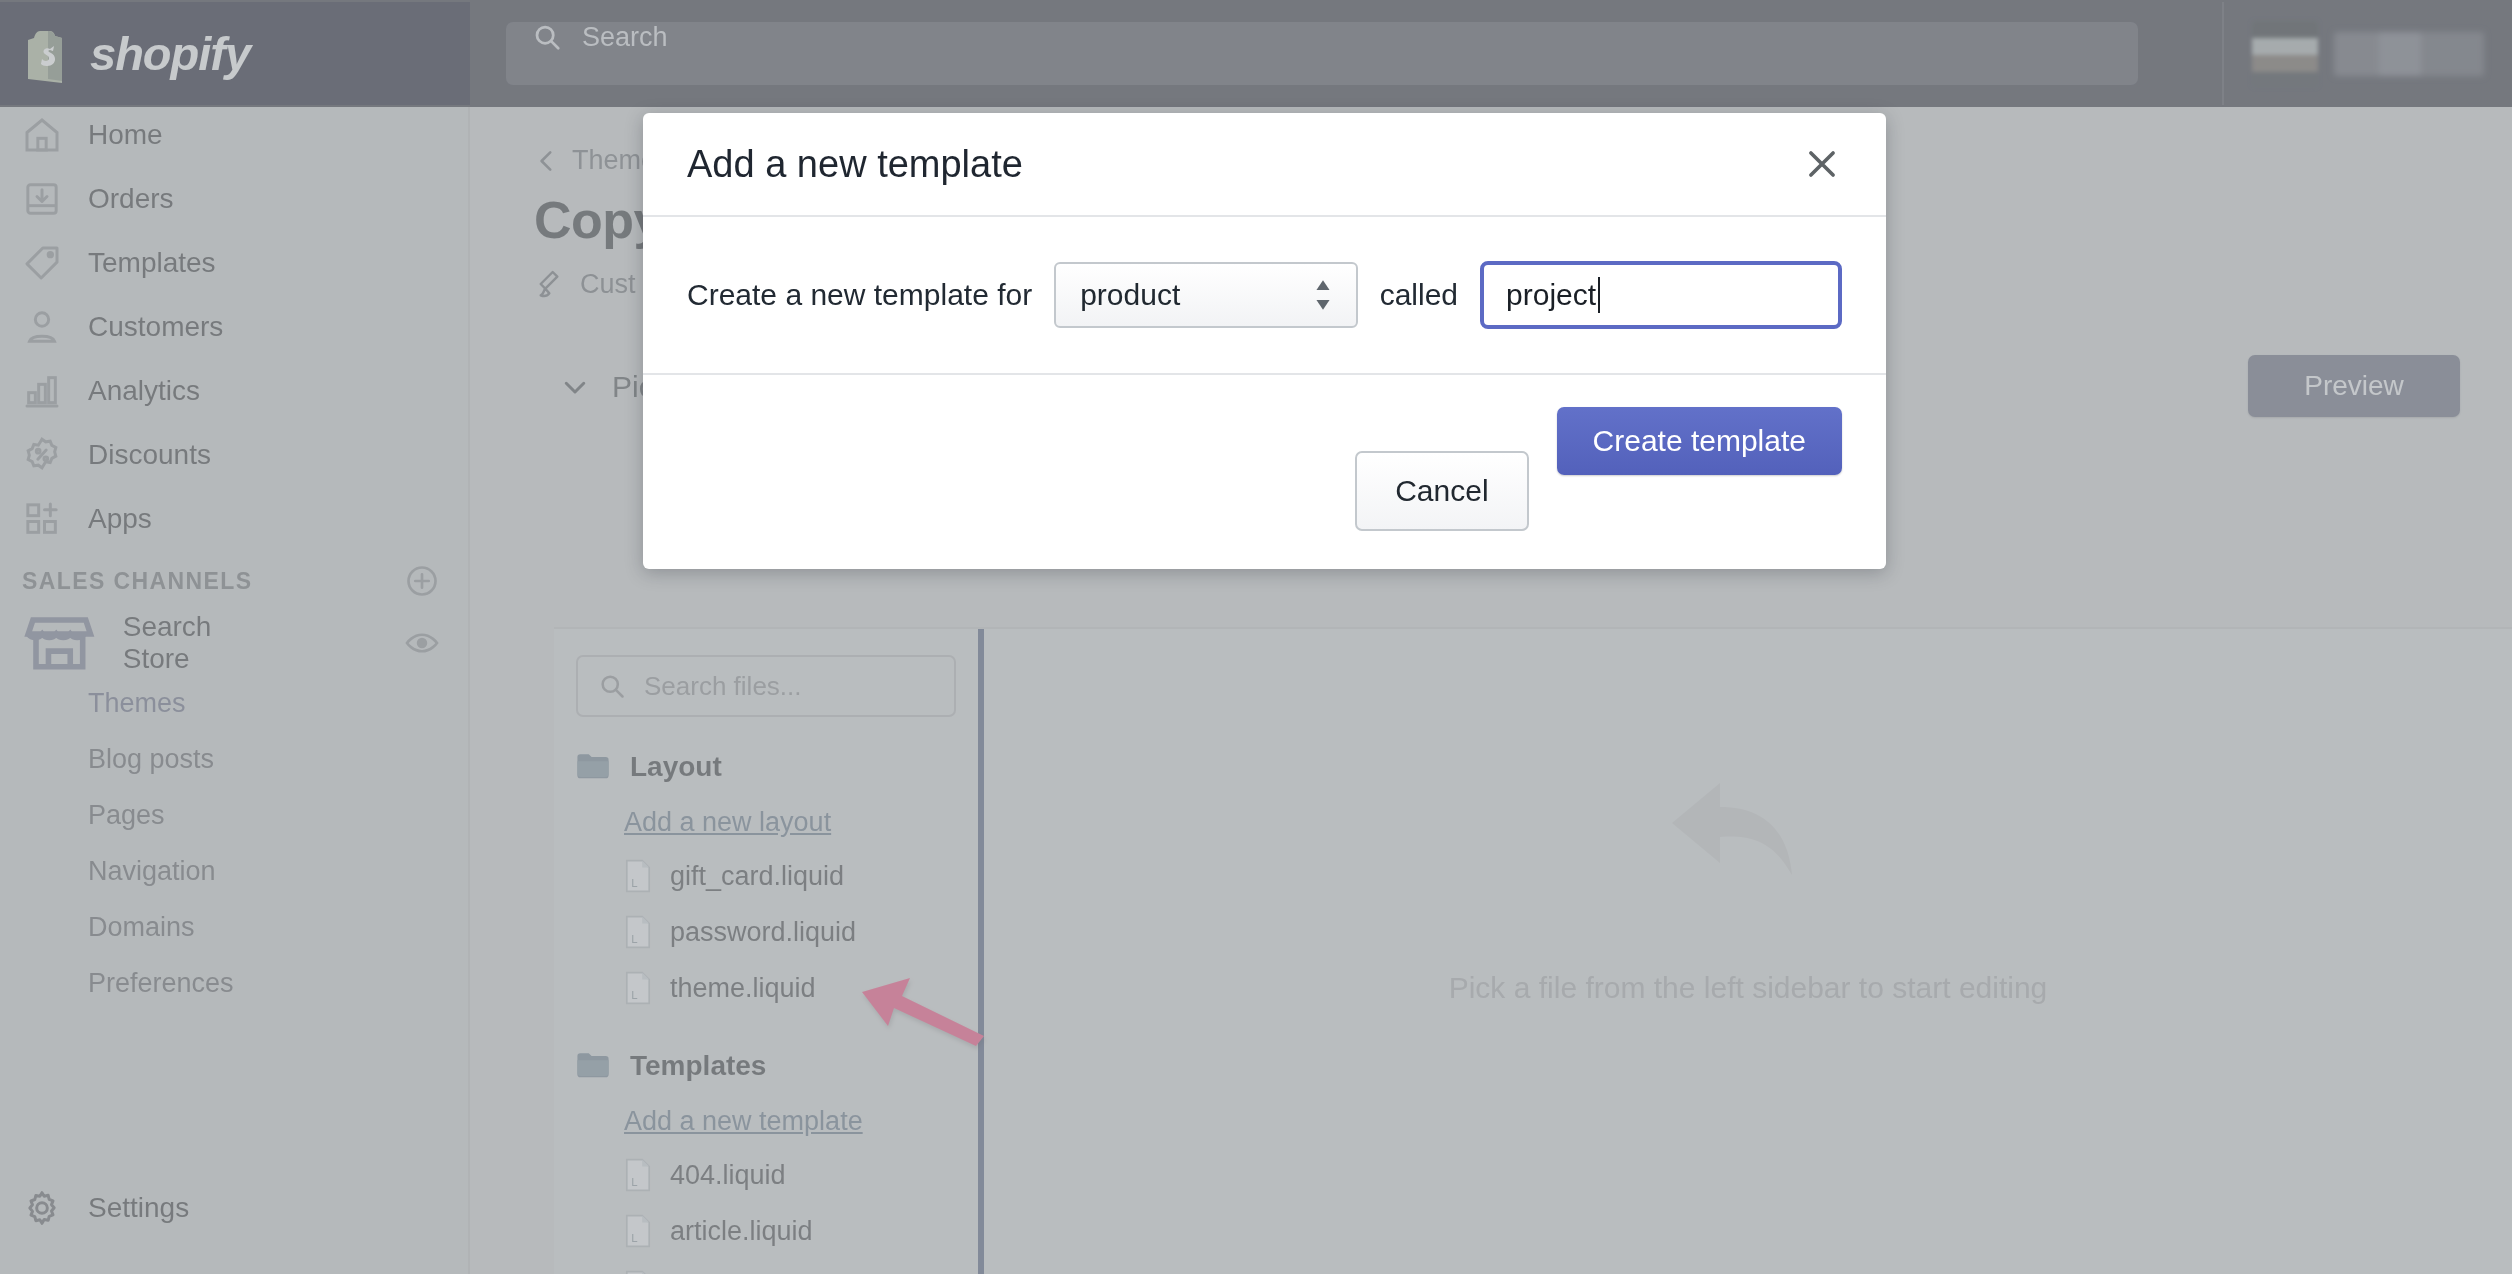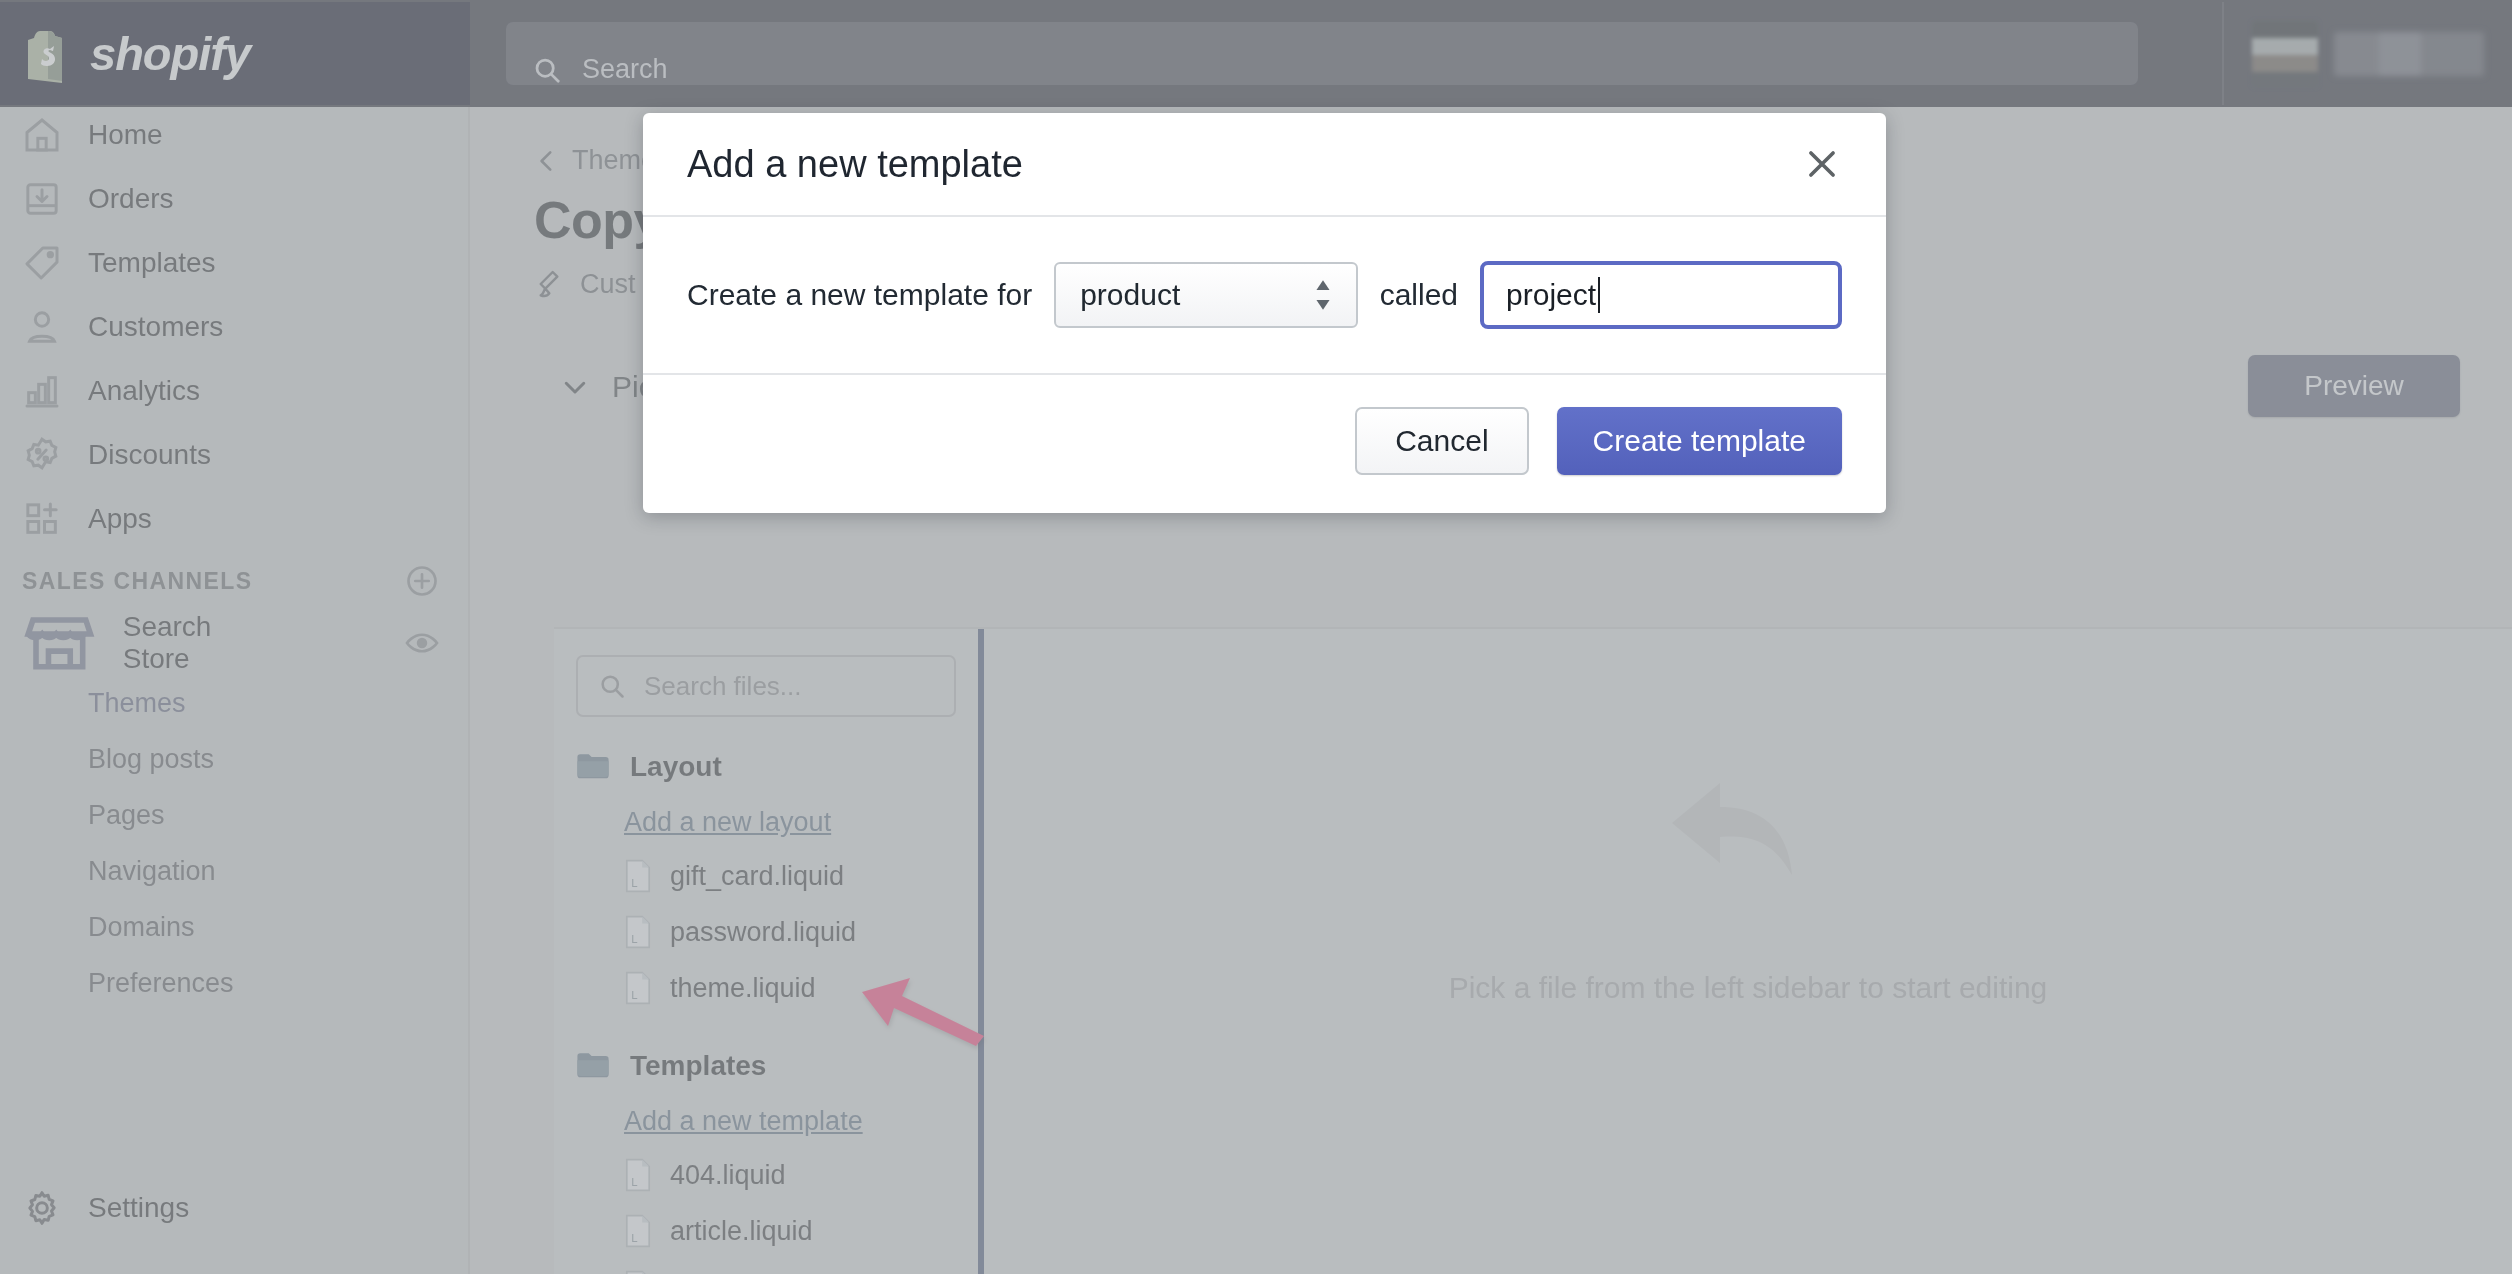--- a/index.html
+++ b/index.html
@@ -36,21 +36,21 @@
   .logo-bag { width: 52px; height: 58px; display: block; }
   .logo-word {
     color: #f2f3f5; font-size: 47px; font-style: italic; font-weight: bold;
     letter-spacing: -1px; font-family: "Liberation Sans", sans-serif;
   }
   .search-wrap {
     flex: 1; display: flex; align-items: center; padding: 0 36px;
   }
   .search-box {
     width: 1632px; height: 63px; background: #3a3c6b; border-radius: 7px;
-    display: flex; align-items: flex-end; gap: 20px; padding: 0 26px;
+    display: flex; align-items: flex-start; gap: 20px; padding: 0 26px;
   }
   .search-ph { color: #cfd2e0; font-size: 27px; }
   .avatar-zone {
     width: 290px; height: 103px; border-left: 2px solid #34365f;
     display: flex; align-items: center; padding-left: 28px; gap: 16px;
   }
   .avatar-px { width: 66px; height: 66px; border-radius: 4px;
     background:
       linear-gradient(to bottom,#0d1b2a 0 26%,#8fa8a6 26% 52%,#7a4a2a 52% 78%,#14213d 78% 100%);
     filter: blur(2px); }
@@ -157,24 +157,24 @@
   .text-input {
     width: 392px; height: 68px; border: 4px solid #5c6ac4; border-radius: 8px;
     background: #fff; display: flex; align-items: center; padding: 16px 22px;
     font-size: 30px; color: #1a1f26;
   }
   .caret { display: inline-block; width: 2px; height: 36px; background: #1a1f26;
     margin-left: 2px; }
   .modal-foot { padding: 32px 44px 38px 44px; display: flex; justify-content: flex-end;
     gap: 28px; }
   .btn-cancel {
-    height: 68px; padding: 16px 38px; border: 2px solid #c3c8cd; border-radius: 7px;
+    height: 80px; padding: 16px 38px; border: 2px solid #c3c8cd; border-radius: 7px;
     background: linear-gradient(to bottom,#ffffff,#f3f4f6);
     font-size: 30px; color: #212830; display: flex; align-items: center;
-    justify-content: center; cursor: pointer;
+    justify-content: center; cursor: pointer; margin-top: 44px;
   }
   .btn-create {
     height: 68px; padding: 0 36px; border-radius: 7px;
     background: linear-gradient(to bottom,#6271c9,#5361bb);
     font-size: 30px; color: #ffffff; display: flex; align-items: center;
     justify-content: center; cursor: pointer;
     box-shadow: 0 1px 2px rgba(0,0,0,0.2);
   }
 </style>
 </head>

